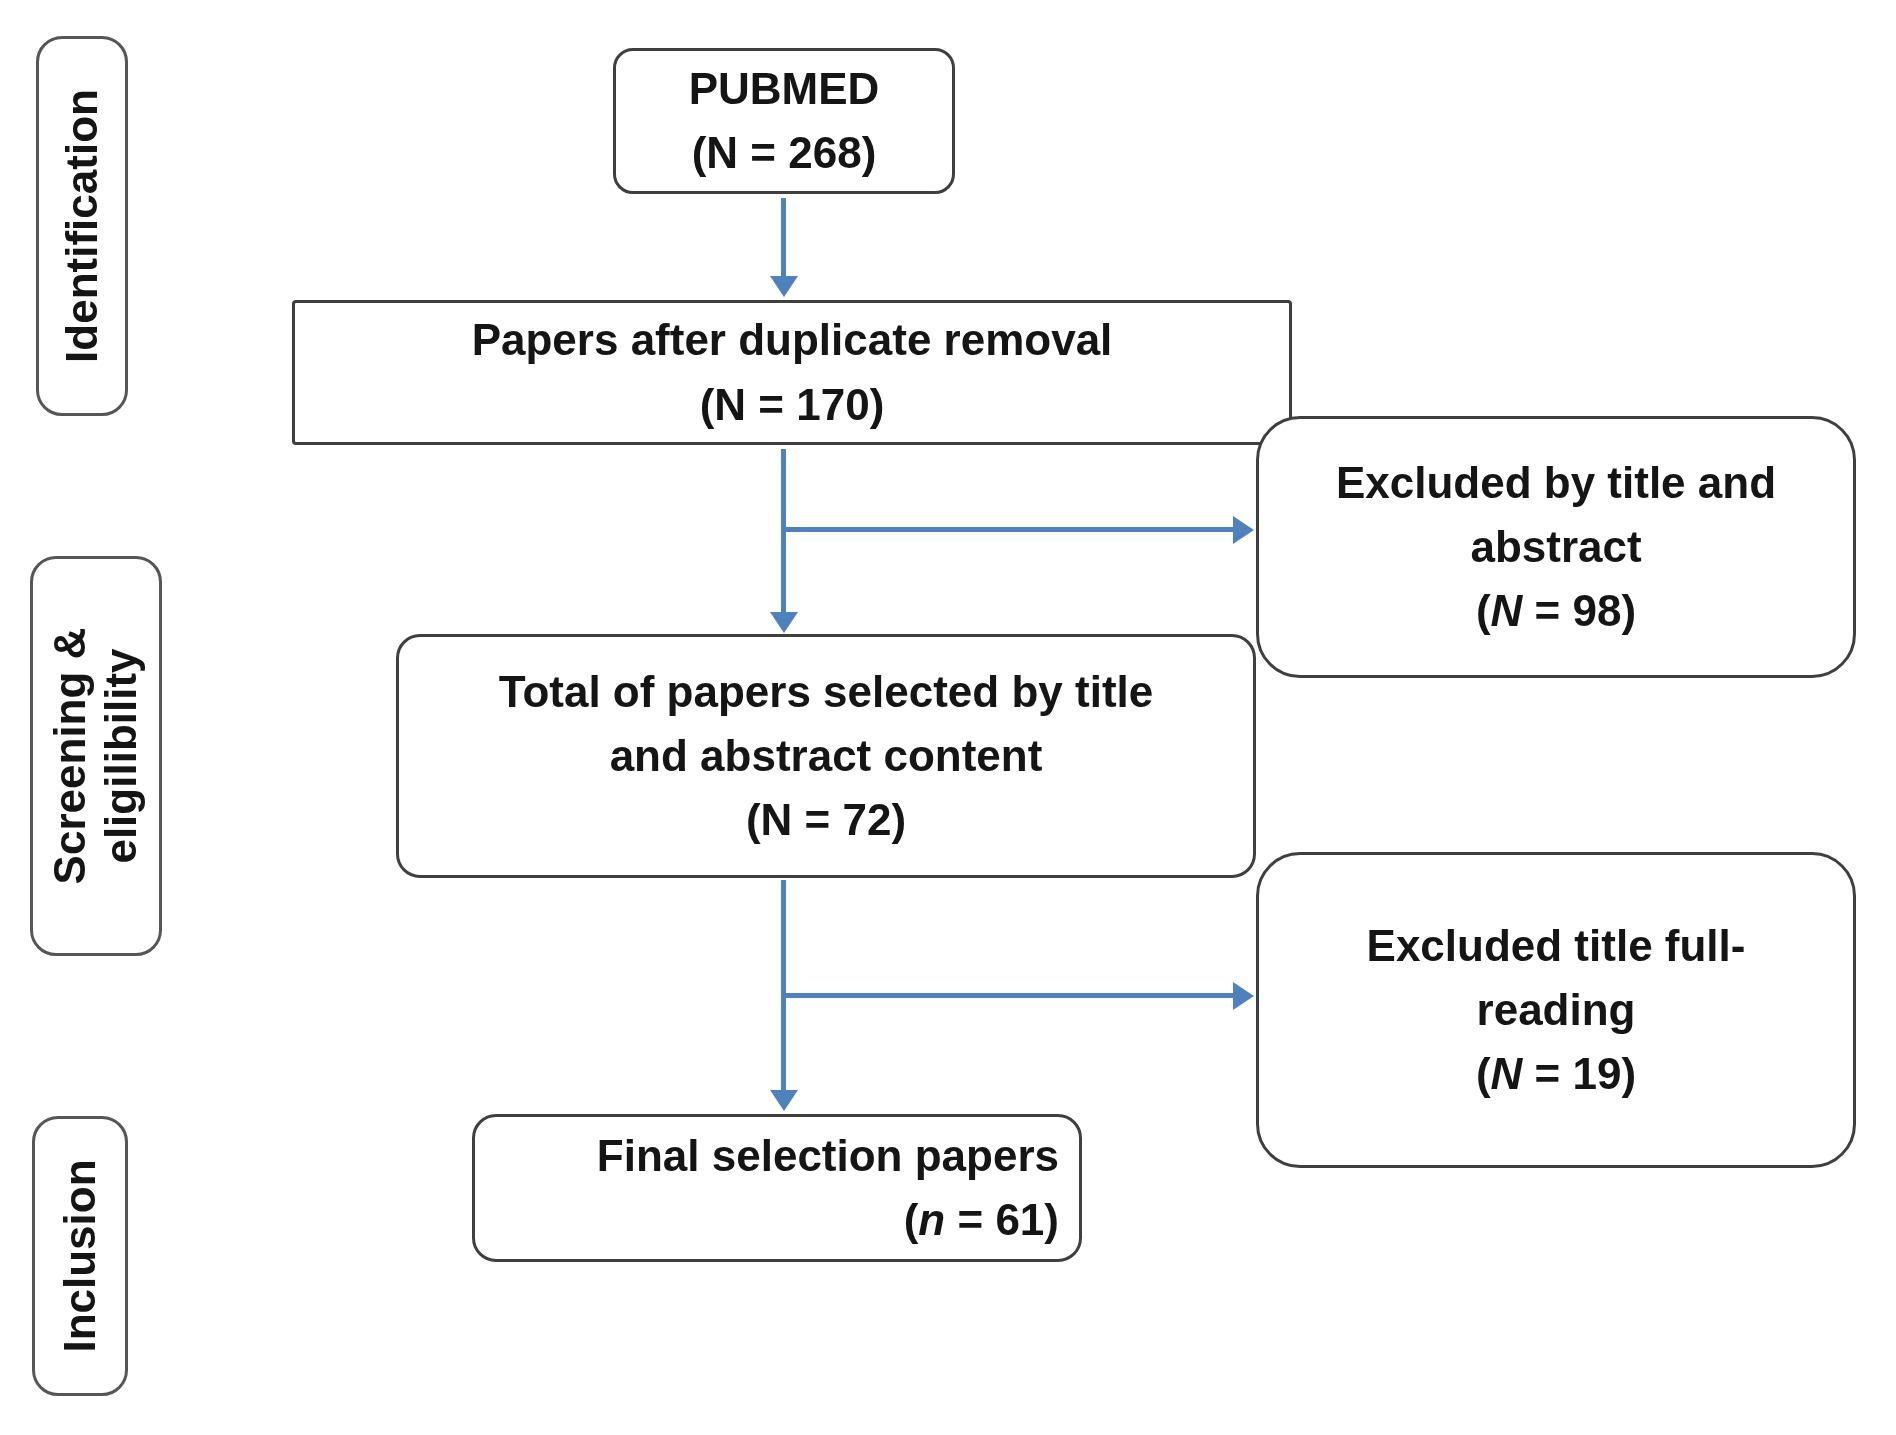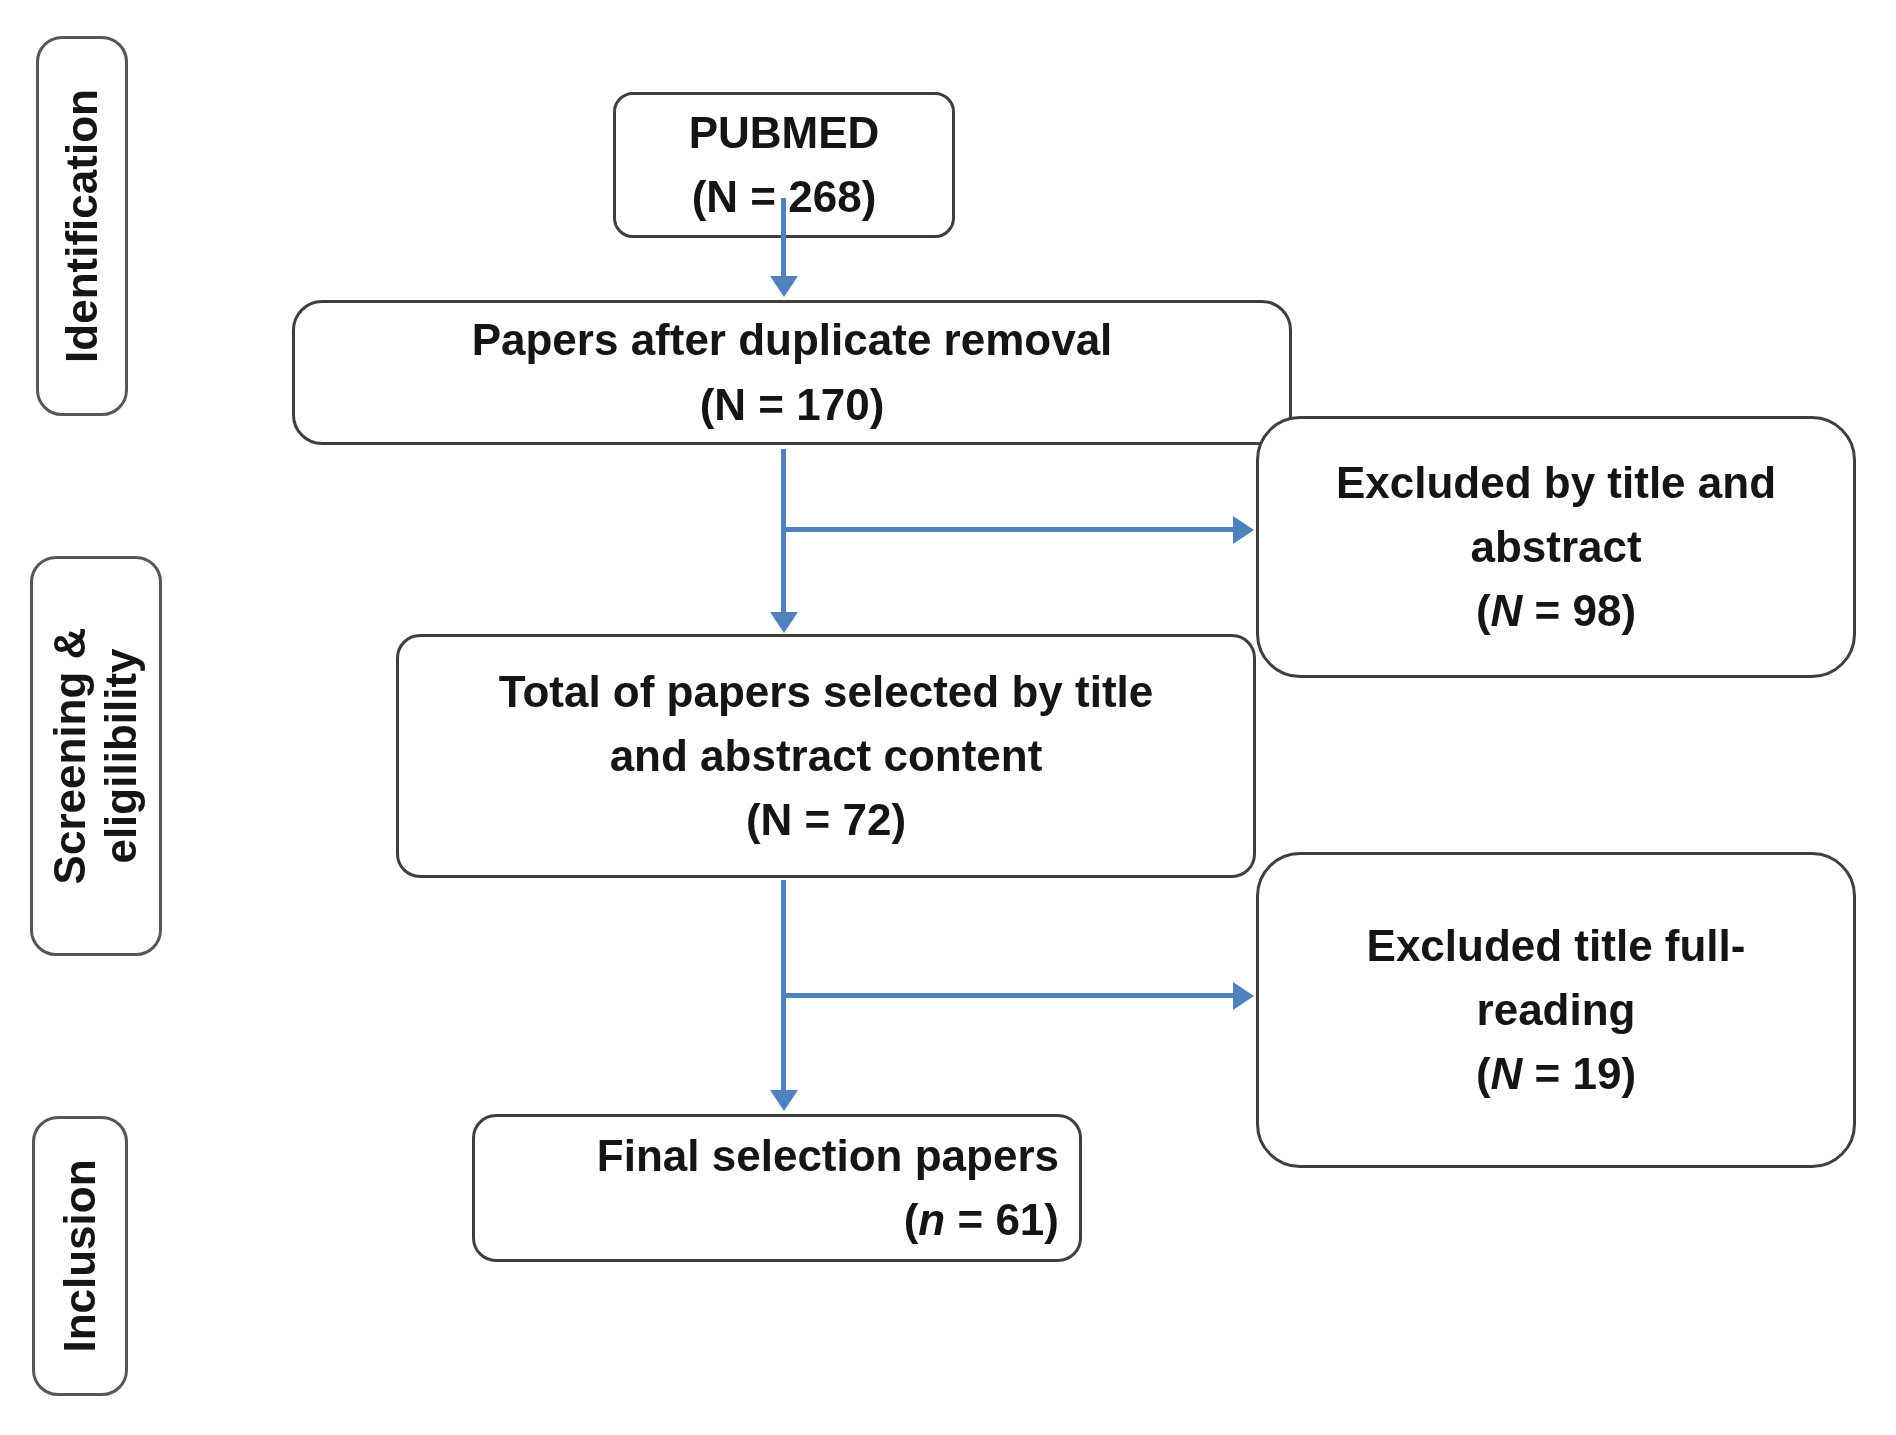--- a/index.html
+++ b/index.html
@@ -15,22 +15,22 @@
     font-family:"Liberation Sans",sans-serif;color:var(--text);overflow:hidden;
   }
   
   .fbox{
     position:absolute;border:3px solid var(--box-border);background:#fff;
     display:flex;flex-direction:column;align-items:center;justify-content:center;
     text-align:center;font-size:44px;font-weight:700;line-height:1.46;
     box-sizing:border-box;padding:0 20px;
   }
   .fbox .title{white-space:normal;}
-  #box-pubmed    {left:613px; top:48px;   width:342px;  height:146px; border-radius:20px;margin-top:44px;}
-  #box-duplicates{left:292px; top:300px;  width:1000px; height:145px; border-radius:30px;}
+  #box-pubmed    {left:613px; top:48px;   width:342px;  height:146px; border-radius:20px;}
+  #box-duplicates{left:292px; top:300px;  width:1000px; height:145px; border-radius:4px;}
   #box-selected  {left:396px; top:634px;  width:860px;  height:244px; border-radius:24px;}
   #box-final     {left:472px; top:1114px; width:610px;  height:148px; border-radius:24px;align-items:flex-end;}
   #box-excluded1 {left:1256px;top:416px;  width:600px;  height:262px; border-radius:44px;}
   #box-excluded2 {left:1256px;top:852px;  width:600px;  height:316px; border-radius:44px;}
   #box-selected  .title{max-width:690px;}
   #box-excluded1 .title{max-width:520px;}
   #box-excluded2 .title{max-width:460px;}
   
   .vlabel{
     position:absolute;border:3px solid var(--label-border);background:#fff;

